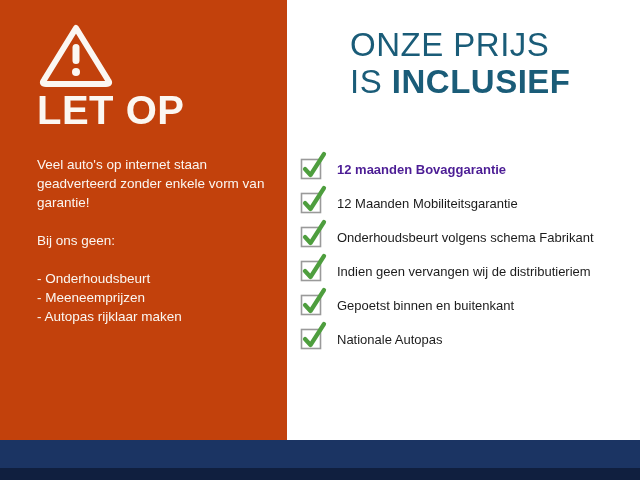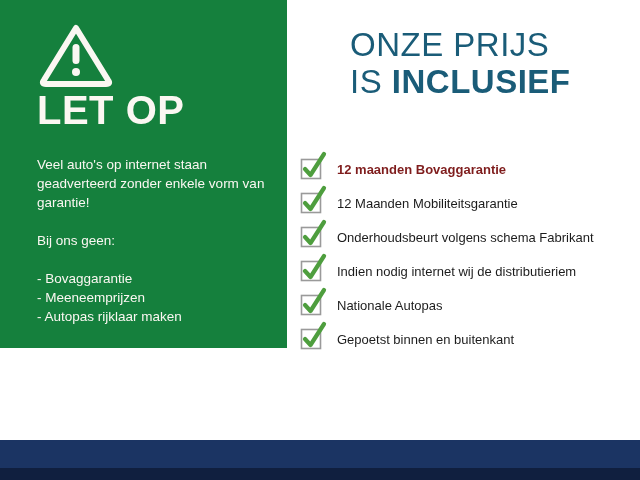--- a/index.html
+++ b/index.html
@@ -22,22 +22,22 @@
     height: 480px;
     background: #ffffff;
   }
 
   
   .left-panel {
     position: absolute;
     left: 0;
     top: 0;
     width: 287px;
-    height: 348px;
-    background: #15803d;
+    height: 440px;
+    background: #c2410c;
     box-sizing: border-box;
   }
 
   .warn-icon {
     position: absolute;
     left: 38px;
     top: 22px;
     width: 76px;
     height: 66px;
   }
@@ -116,21 +116,21 @@
   .cbox svg { position: absolute; left: -2px; top: -7px; width: 28px; height: 30px; display: block; }
 
   .check-label {
     font-size: 13px;
     color: #1c1c1c;
     line-height: 15px;
     white-space: nowrap;
   }
   .check-row.first .check-label {
     font-weight: bold;
-    color: #7f1d1d;
+    color: #4c1d95;
     font-size: 13px;
   }
 
   
   .bar-navy {
     position: absolute;
     left: 0;
     top: 440px;
     width: 640px;
     height: 28px;
@@ -158,21 +158,21 @@
         <rect x="34.5" y="22" width="7" height="20" rx="3.5" fill="#fbf7f2"></rect>
         <circle cx="38" cy="50" r="4" fill="#fbf7f2"></circle>
       </svg>
     </div>
 
     <div class="let-op">LET OP</div>
 
     <div class="left-body">
       <p class="para">Veel auto's op internet staan geadverteerd zonder enkele vorm van garantie!</p>
       <p class="para">Bij ons geen:</p>
-      <div class="list-line">- Bovaggarantie</div>
+      <div class="list-line">- Onderhoudsbeurt</div>
       <div class="list-line">- Meeneemprijzen</div>
       <div class="list-line">- Autopas rijklaar maken</div>
     </div>
   </div>
 
   <div class="right-panel">
 
     <div class="headline">
       <span class="l1">ONZE PRIJS</span>
       <span class="l2"><span>IS </span><b>INCLUSIEF</b></span>
@@ -210,42 +210,42 @@
         <span class="check-label">Onderhoudsbeurt volgens schema Fabrikant</span>
       </div>
 
       <div class="check-row">
         <span class="cbox">
           <svg viewBox="0 0 28 30" xmlns="http://www.w3.org/2000/svg">
             <rect x="2.5" y="8.5" width="19" height="19" fill="#ffffff" stroke="#9a9a9a" stroke-width="1.6"></rect>
             <path d="M6 18 L11.5 24 L25 3" fill="none" stroke="#4e9e3e" stroke-width="4.2" stroke-linecap="round" stroke-linejoin="round"></path>
           </svg>
         </span>
-        <span class="check-label">Indien nodig internet wij de distributieriem</span>
-      </div>
-
+        <span class="check-label">Indien geen vervangen wij de distributieriem</span>
+      </div>
+
+
+      <div class="check-row">
+        <span class="cbox">
+          <svg viewBox="0 0 28 30" xmlns="http://www.w3.org/2000/svg">
+            <rect x="2.5" y="8.5" width="19" height="19" fill="#ffffff" stroke="#9a9a9a" stroke-width="1.6"></rect>
+            <path d="M6 18 L11.5 24 L25 3" fill="none" stroke="#4e9e3e" stroke-width="4.2" stroke-linecap="round" stroke-linejoin="round"></path>
+          </svg>
+        </span>
+        <span class="check-label">Gepoetst binnen en buitenkant</span>
+      </div>
 
       <div class="check-row">
         <span class="cbox">
           <svg viewBox="0 0 28 30" xmlns="http://www.w3.org/2000/svg">
             <rect x="2.5" y="8.5" width="19" height="19" fill="#ffffff" stroke="#9a9a9a" stroke-width="1.6"></rect>
             <path d="M6 18 L11.5 24 L25 3" fill="none" stroke="#4e9e3e" stroke-width="4.2" stroke-linecap="round" stroke-linejoin="round"></path>
           </svg>
         </span>
         <span class="check-label">Nationale Autopas</span>
-      </div>
-
-      <div class="check-row">
-        <span class="cbox">
-          <svg viewBox="0 0 28 30" xmlns="http://www.w3.org/2000/svg">
-            <rect x="2.5" y="8.5" width="19" height="19" fill="#ffffff" stroke="#9a9a9a" stroke-width="1.6"></rect>
-            <path d="M6 18 L11.5 24 L25 3" fill="none" stroke="#4e9e3e" stroke-width="4.2" stroke-linecap="round" stroke-linejoin="round"></path>
-          </svg>
-        </span>
-        <span class="check-label">Gepoetst binnen en buitenkant</span>
       </div>
 
     </div>
   </div>
 
   <div class="bar-navy"></div>
   <div class="bar-navy-dark"></div>
 
 </div>
 

